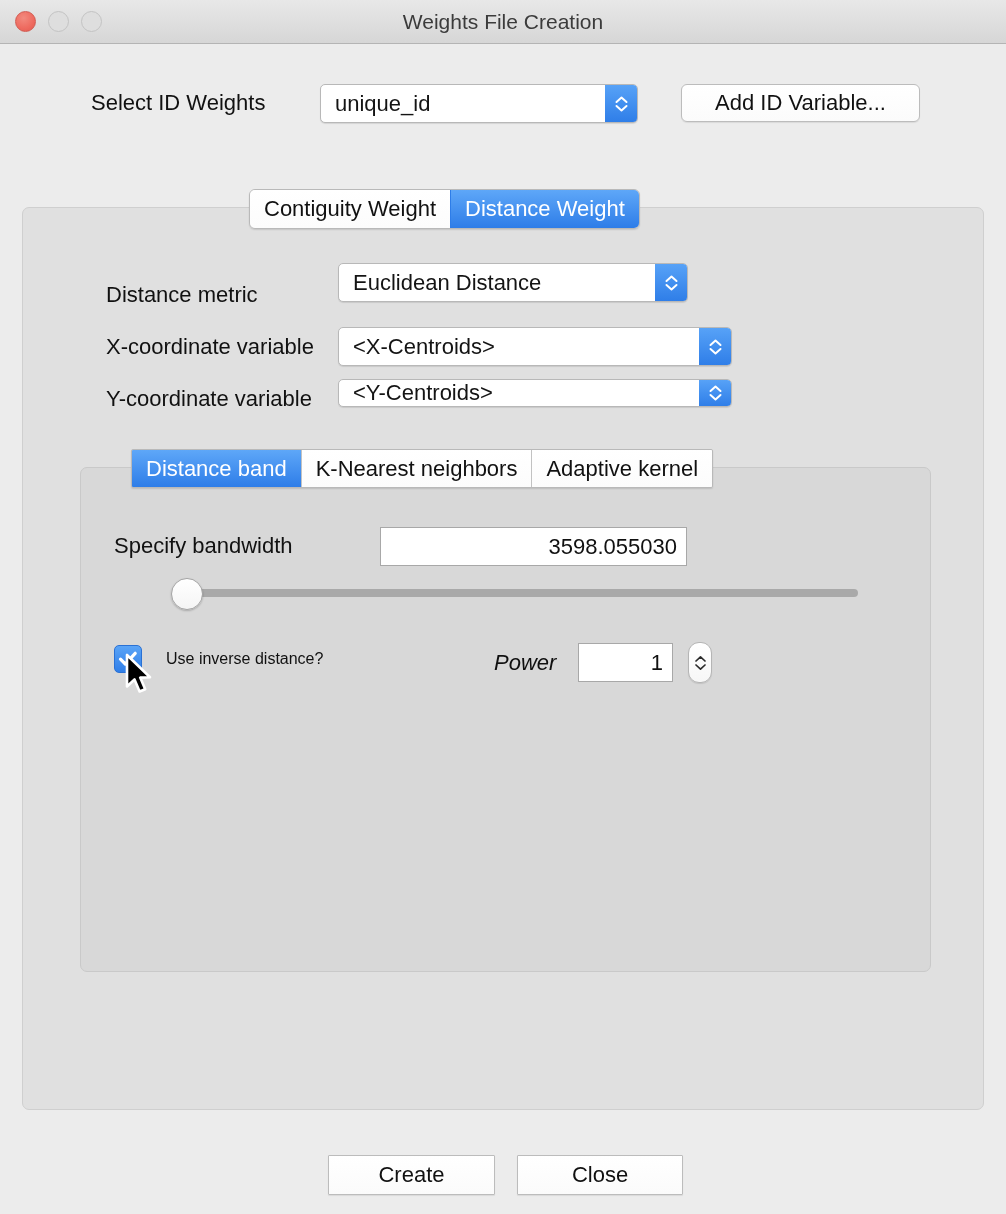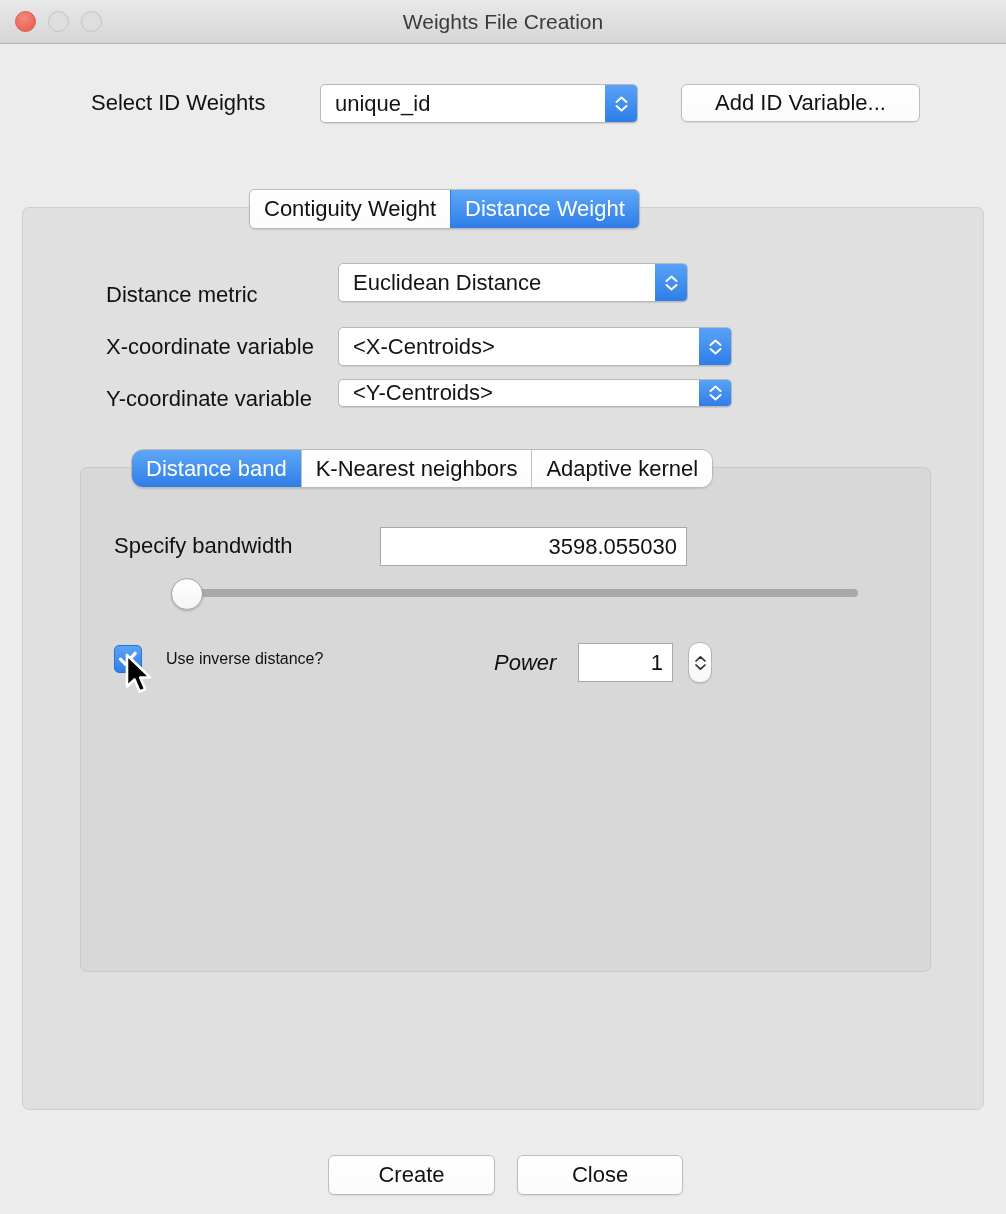--- a/index.html
+++ b/index.html
@@ -176,21 +176,21 @@
     background: #d8d8d8;
     border: 1px solid #c9c9c9;
     border-radius: 7px;
     box-sizing: border-box;
   }
   .tabstrip-inner {
     position: absolute;
     left: 131px; top: 449px;
     height: 37px;
     display: flex;
-    border-radius: 12px;
+    border-radius: 2px;
     overflow: hidden;
     border: 1px solid #b9b9b9;
     box-shadow: 0 1px 1.5px rgba(0,0,0,0.12);
   }
 
   
   #lbl-bandwidth {
     position: absolute;
     left: 114px; top: 533px;
     font-size: 22px; color: #111;
@@ -275,21 +275,21 @@
     left: 124px; top: 653px;
     pointer-events: none;
   }
 
   
   .bottom-btn {
     position: absolute;
     top: 1155px; height: 40px;
     background: linear-gradient(to bottom, #ffffff 0%, #fbfbfb 100%);
     border: 1px solid #bcbcbc;
-    border-radius: 6px;
+    border-radius: 1px;
     box-sizing: border-box;
     font-size: 22px;
     color: #111;
     display: flex; align-items: center; justify-content: center;
     box-shadow: 0 1px 1px rgba(0,0,0,0.08);
     padding: 0;
   }
   #btn-create { left: 328px; width: 167px; }
   #btn-close  { left: 517px; width: 166px; }
 </style>

